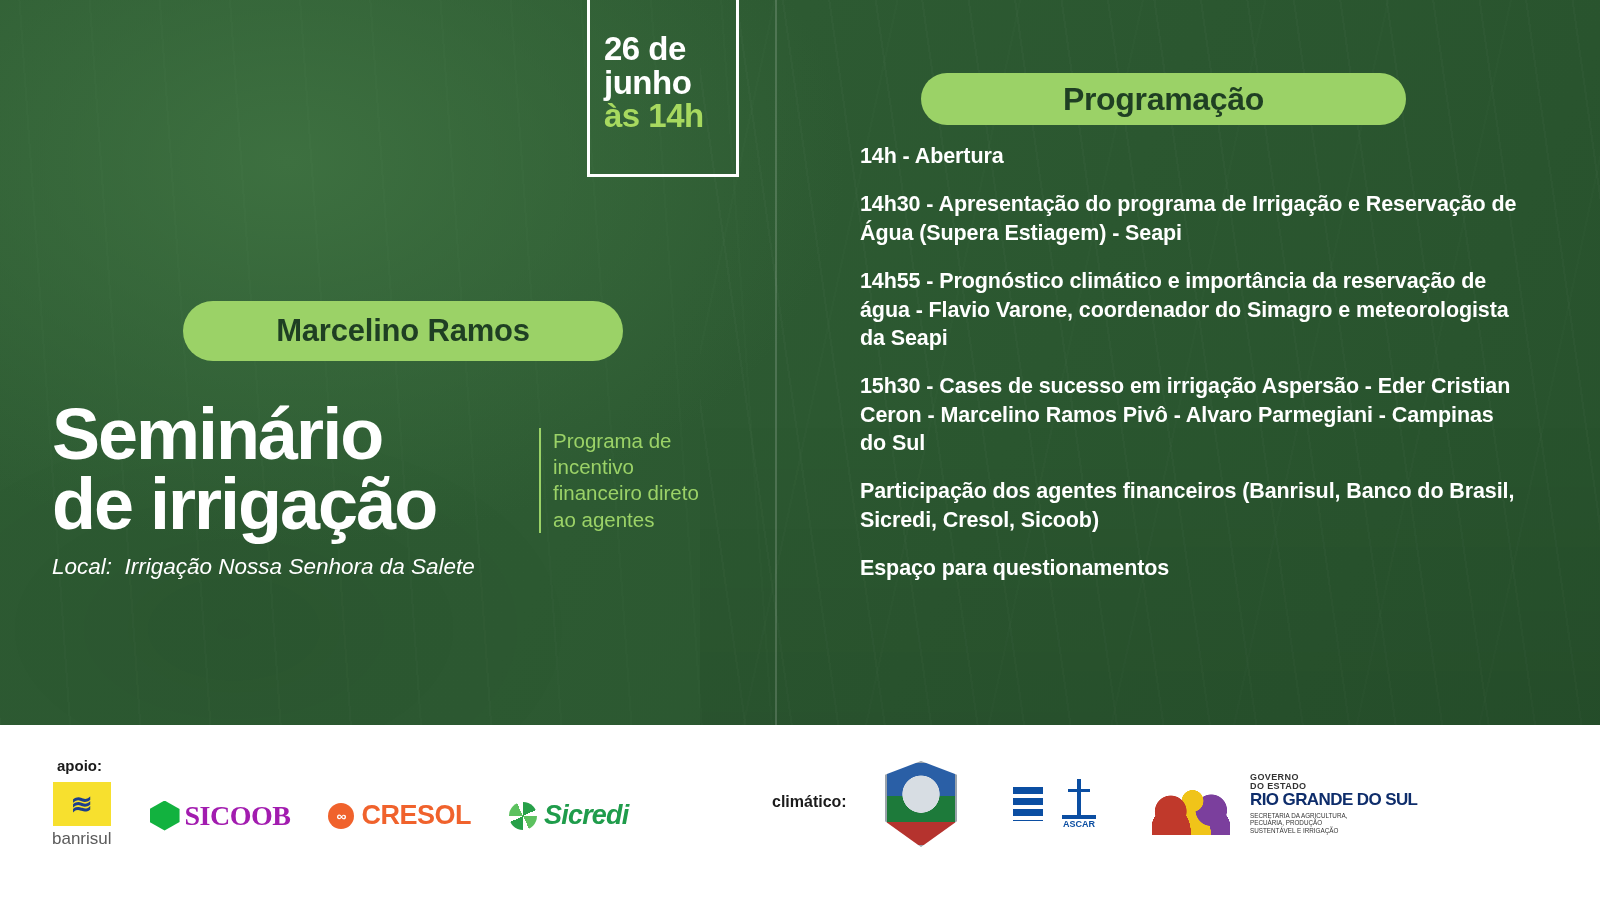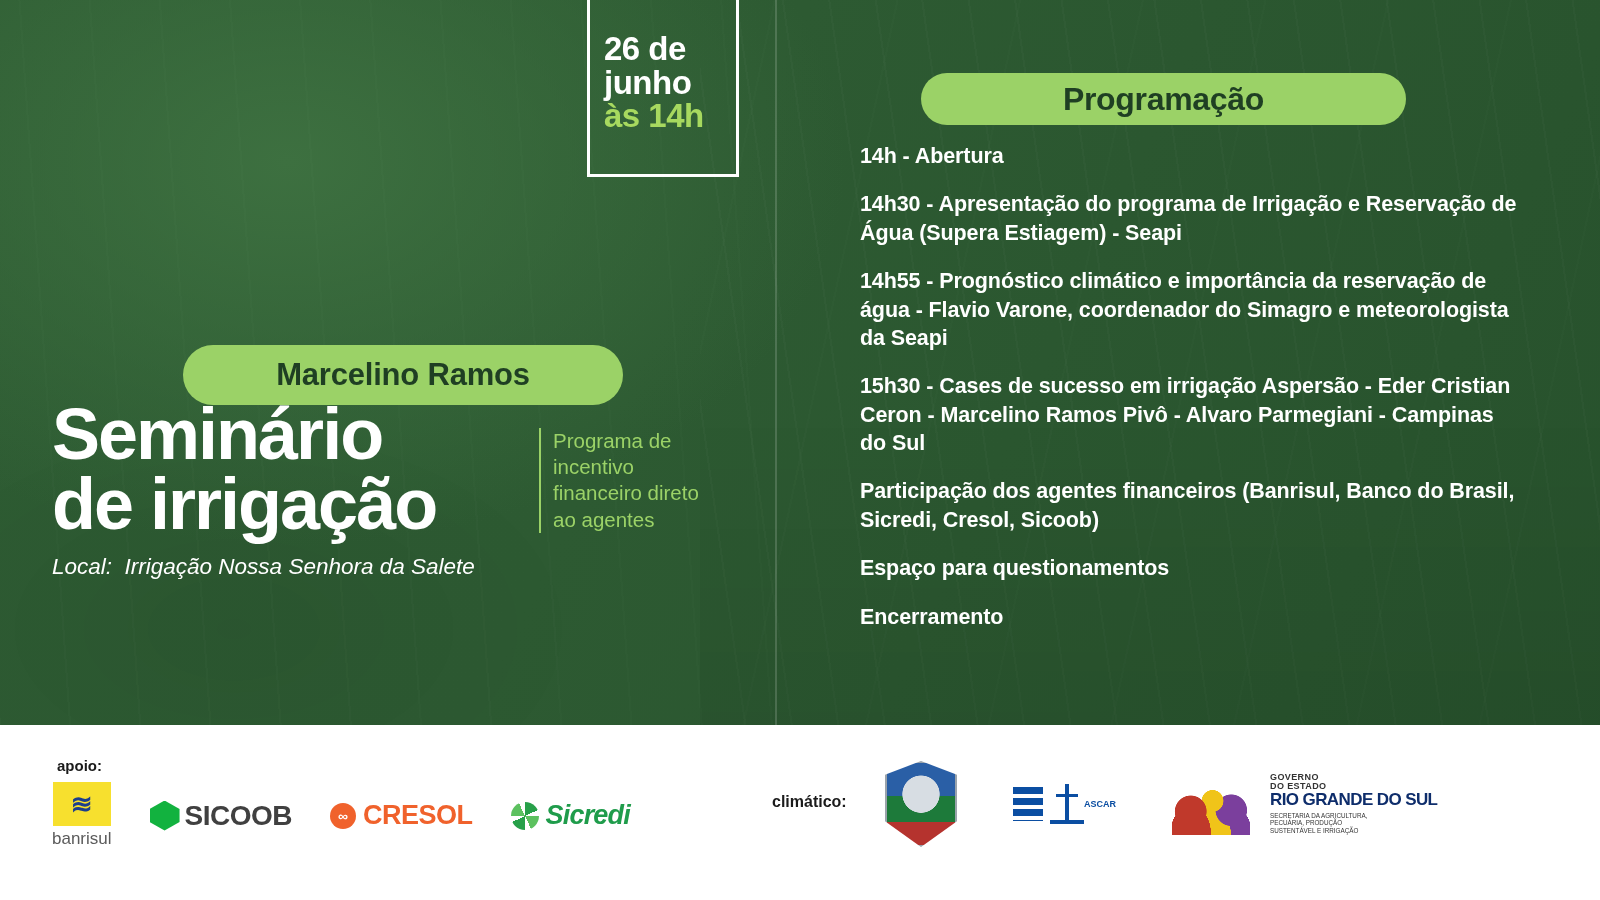--- a/index.html
+++ b/index.html
@@ -73,21 +73,21 @@
   .date-box .d3 {
     color:#a7d95f; font-weight:bold; font-size:33px; line-height:1.05;
     letter-spacing:-.5px;
   }
 
   
   .city-pill {
     position:absolute; left:183px; top:301px;
     width:440px; height:60px; border-radius:32px;
     background:#9bd267;
-    display:flex; align-items:center; justify-content:center;margin-top:44px;
+    display:flex; align-items:center; justify-content:center;
   }
   .city-pill span {
     color:#1f3f23; font-size:31px; font-weight:bold; letter-spacing:-.2px;
   }
 
   .title-block { position:absolute; left:52px; top:400px; width:710px; }
   .main-title {
     color:#ffffff; font-size:72px; font-weight:bold; line-height:.97;
     letter-spacing:-2px;
   }
@@ -157,21 +157,21 @@
     display:flex; align-items:center; justify-content:center;
     color:#1a3e8c; font-size:26px; font-weight:bold;
   }
   .banrisul .txt { font-size:17px; color:#5b5b5b; }
 
   .sicoob .hex {
     width:30px; height:30px; background:#12b23f;
     clip-path:polygon(50% 0%, 100% 28%, 100% 72%, 50% 100%, 0% 72%, 0% 28%);
     margin-right:5px;
   }
-  .sicoob .txt { font-size:28px; font-weight:bold; color:#404040; letter-spacing:-.5px; }
+  .sicoob .txt { font-size:28px; font-weight:bold; color:#a21caf; letter-spacing:-.5px;font-family:Liberation Serif, serif; }
 
   .cresol .dot {
     width:26px; height:26px; border-radius:50%; background:#f0622c;
     margin-right:7px; display:flex; align-items:center; justify-content:center;
     color:#fff; font-size:14px; font-weight:bold;
   }
   .cresol .txt { font-size:27px; font-weight:bold; color:#f0622c; letter-spacing:-.5px; }
 
   .sicredi .fan {
     width:28px; height:28px; margin-right:7px; border-radius:50%;
@@ -265,21 +265,20 @@
     <span>Programação</span>
   </div>
 
   <div class="schedule">
     <div class="sched-item">14h - Abertura</div>
     <div class="sched-item">14h30 - Apresentação do programa de Irrigação e Reservação de Água (Supera Estiagem) - Seapi</div>
     <div class="sched-item">14h55 - Prognóstico climático e importância da reservação de água - Flavio Varone, coordenador do Simagro e meteorologista da Seapi</div>
     <div class="sched-item">15h30 - Cases de sucesso em irrigação Aspersão - Eder Cristian Ceron - Marcelino Ramos Pivô - Alvaro Parmegiani - Campinas do Sul</div>
     <div class="sched-item">Participação dos agentes financeiros (Banrisul, Banco do Brasil, Sicredi, Cresol, Sicoob)</div>
     <div class="sched-item">Espaço para questionamentos</div>
-    <div class="sched-item">Encerramento</div>
   </div>
 
   <div class="sponsor-bar">
     <div class="sponsor-left"></div>
 
     <div class="apoio-label">apoio:</div>
 
     <div class="logos-apoio">
       <div class="logo banrisul">
         <div class="mark">≋</div>
@@ -300,21 +299,21 @@
     </div>
 
     <div class="promocao-label">climático:</div>
 
     <div class="logos-promo">
       <div class="logo">
         <div class="brasao"></div>
       </div>
       <div class="logo emater">
         <div class="bar"></div>
-        <div style="display:flex;flex-direction:row;align-items:center;">
+        <div style="display:flex;flex-direction:column;align-items:center;margin-left:12px;">
           <div class="tower"></div>
           <div class="ascar">ASCAR</div>
         </div>
       </div>
       <div class="logo gov">
         <div class="faces"></div>
         <div class="txt">
           <div class="t1">GOVERNO</div>
           <div class="t1">DO ESTADO</div>
           <div class="t2">RIO GRANDE DO SUL</div>

